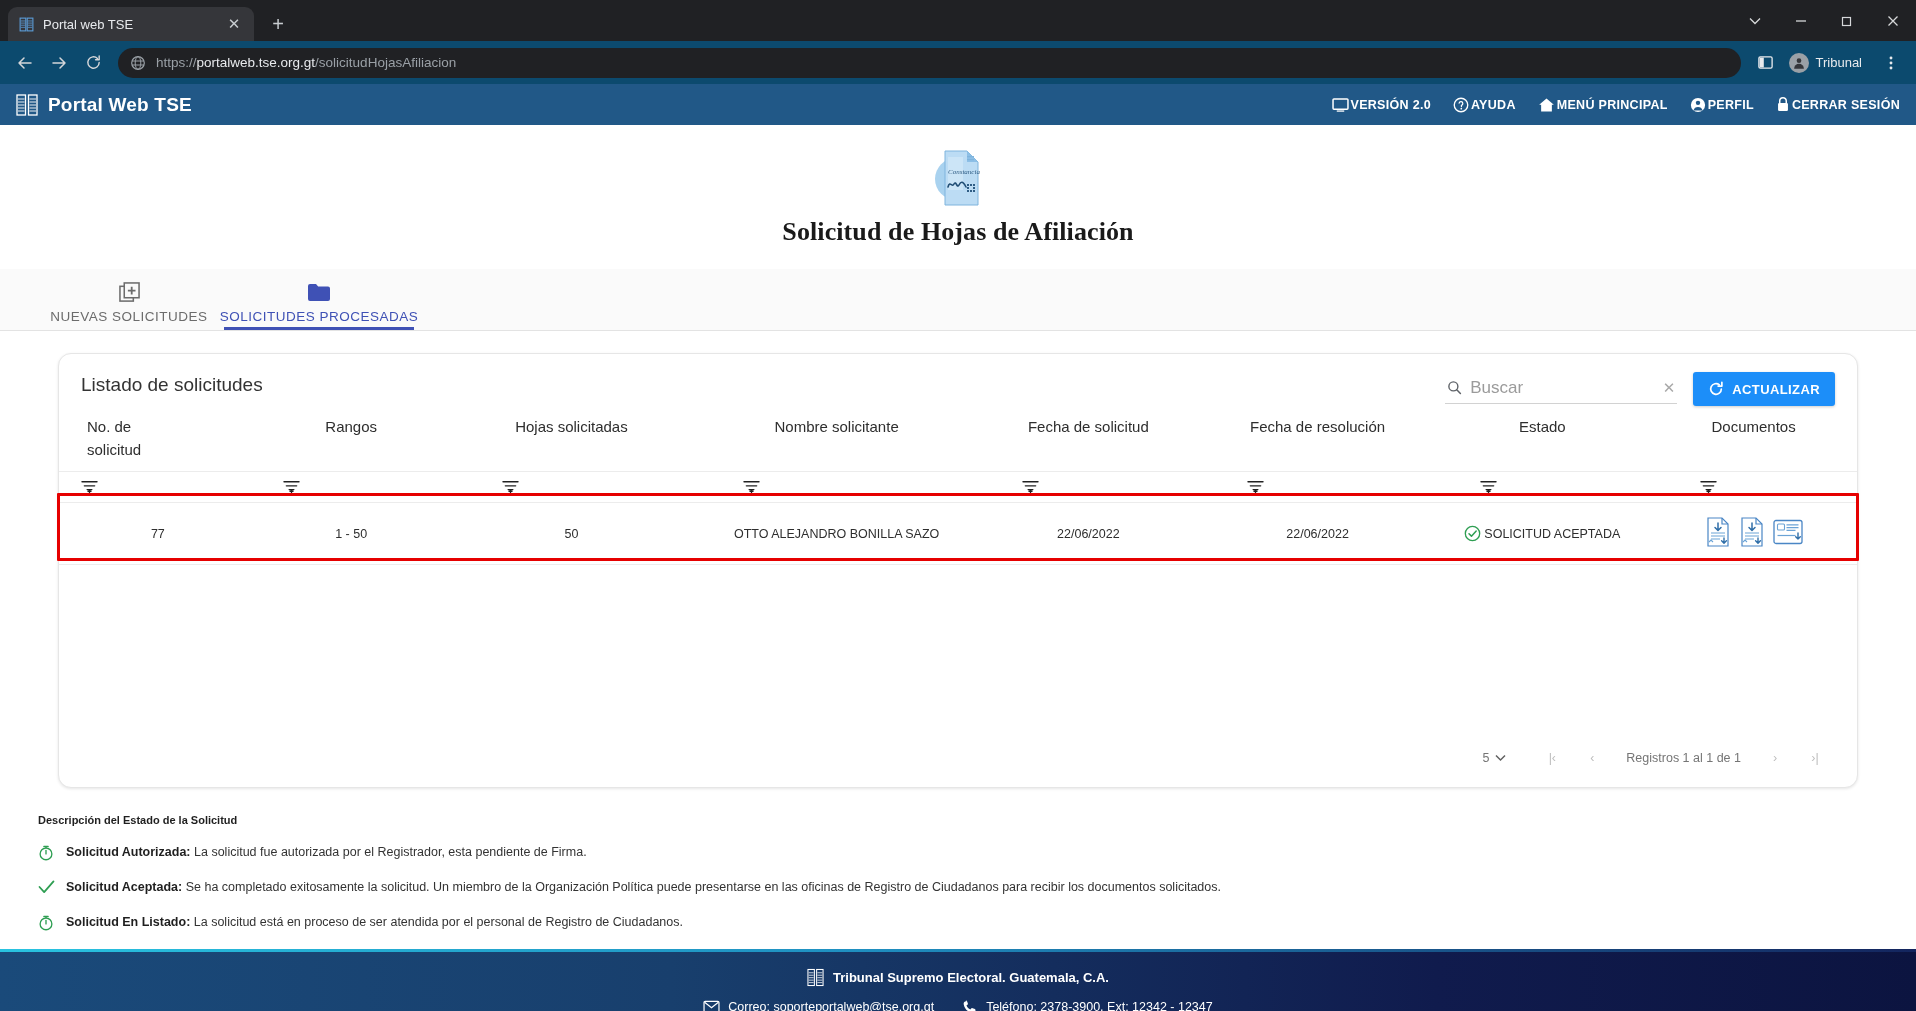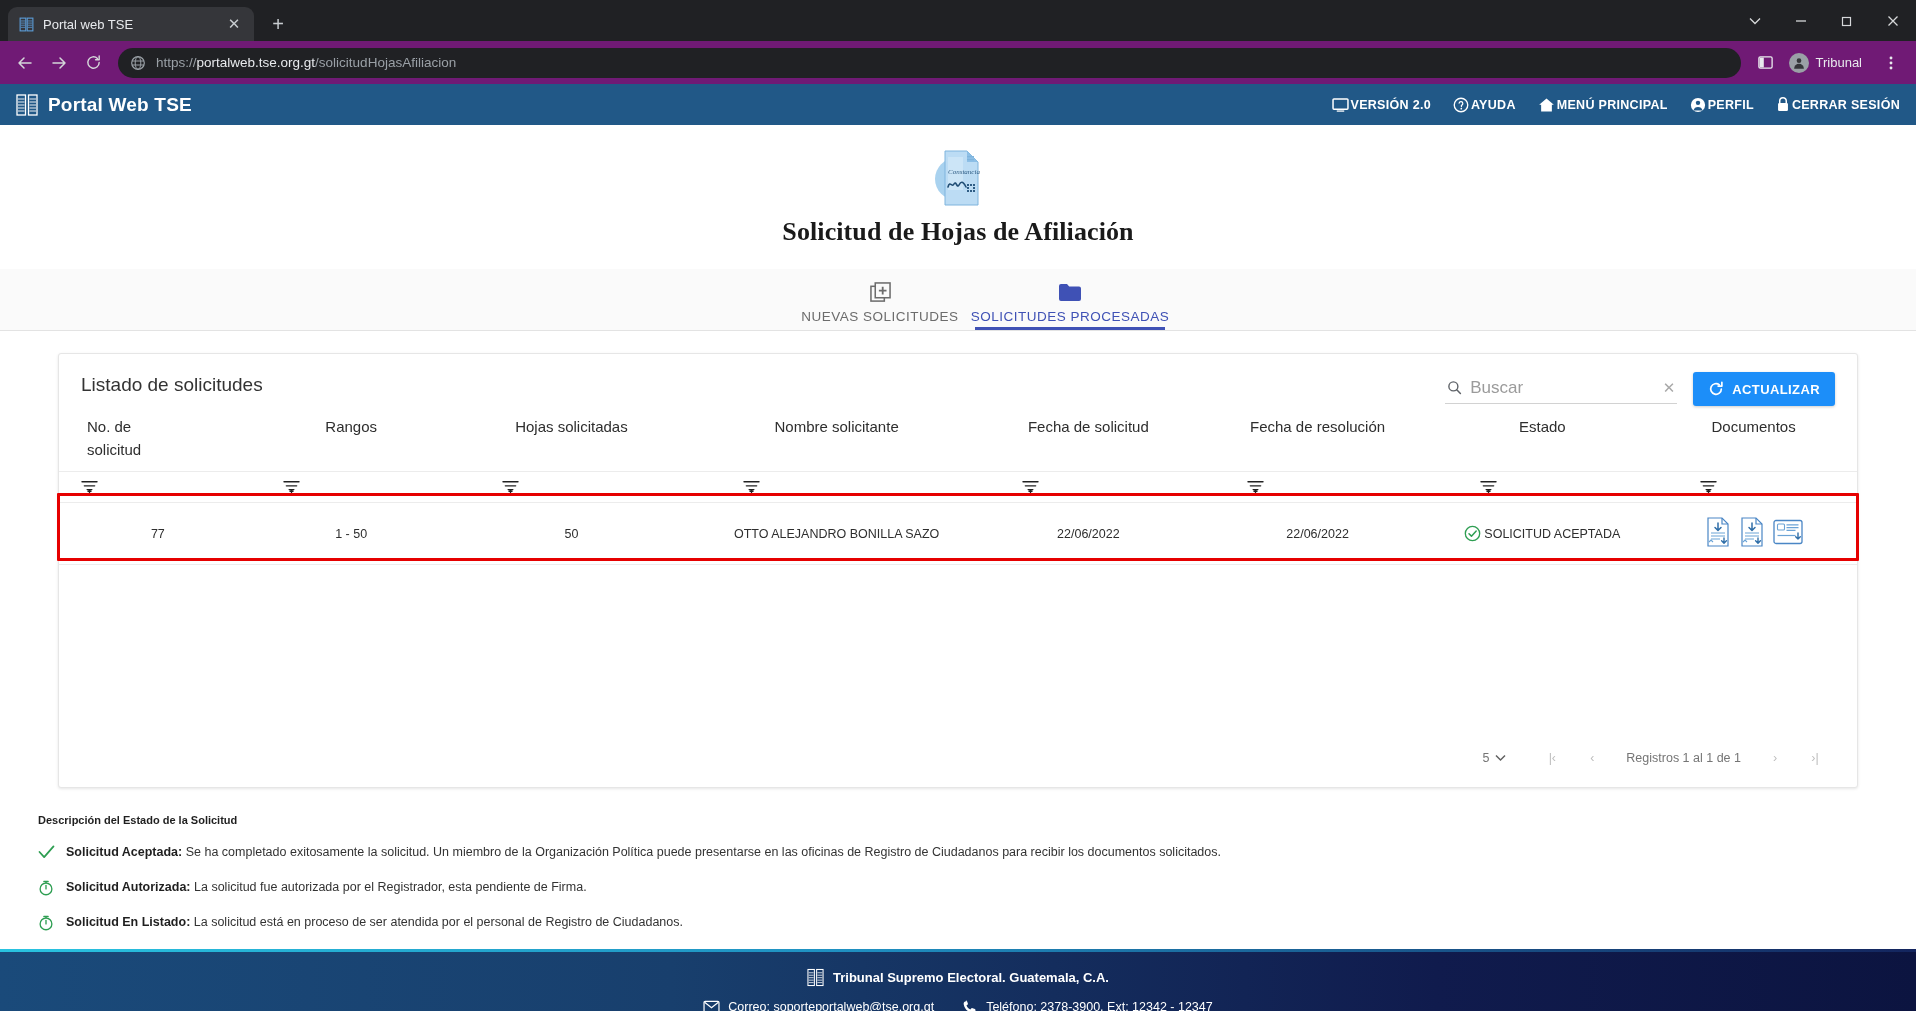--- a/index.html
+++ b/index.html
@@ -67,21 +67,21 @@
   }
   .winctrl {
     width: 46px; height: 41px;
     display: flex; align-items: center; justify-content: center;
     color: #d6d8da;
   }
   .winctrl svg { display:block; }
 
   .toolbar {
     height: 43px;
-    background: #701a75;
+    background: #0c4a6e;
     display: flex;
     align-items: center;
     padding: 0 10px;
     gap: 4px;
   }
   .navbtn {
     width: 30px; height: 30px;
     display: flex; align-items: center; justify-content: center;
     color: #d4d6d9;
     border-radius: 50%;
@@ -179,21 +179,20 @@
 
   
   .tabbar {
     margin-top: 22px;
     border-bottom: 1px solid #e3e3e3;
     background:#fafafa;
     display:flex;
     padding-left: 34px;
     height: 62px;
     align-items: stretch;
-    justify-content: center;
   }
   .tabitem {
     width: 190px;
     display:flex;
     flex-direction:column;
     align-items:center;
     justify-content:center;
     gap: 5px;
     position:relative;
     padding-top: 6px;
@@ -212,21 +211,21 @@
     left: 0; right: 0; bottom: 0;
     height: 3px;
     background:#3f51b5;
   }
 
   
   .card-wrap { padding: 22px 58px 0 58px; }
   .card {
     background:#fff;
     border: 1px solid #e6e6e6;
-    border-radius: 3px;
+    border-radius: 13px;
     box-shadow: 0 1px 3px rgba(0,0,0,.10);
     position: relative;
   }
   .card-top {
     display:flex;
     align-items:flex-start;
     padding: 20px 22px 4px 22px;
   }
   .card-title {
     font-size: 19px;
@@ -743,37 +742,37 @@
         <div class="pg-btn">›|</div>
       </div>
     </div>
   </div>
 
   <div class="desc">
     <div class="desc-title">Descripción del Estado de la Solicitud</div>
 
     <div class="desc-row">
       <span class="dr-icon">
-        <svg width="17" height="14" viewBox="0 0 18 15">
-            <path d="M1.5 7.5l5 5.5L16.5 1.5" fill="none" stroke="#2e9e52" stroke-width="1.9" stroke-linecap="round" stroke-linejoin="round"></path>
-          </svg>
-      </span>
-      <span><b>Solicitud Aceptada:</b><span> Se ha completado exitosamente la solicitud. Un miembro de la Organización Política puede presentarse en las oficinas de Registro de Ciudadanos para recibir los documentos solicitados.</span></span>
-    </div>
-
-    <div class="desc-row">
-      <span class="dr-icon">
         <svg width="16" height="16" viewBox="0 0 18 18">
             <circle cx="9" cy="10" r="6.6" fill="none" stroke="#2e9e52" stroke-width="1.5"></circle>
             <path d="M9 6.2V10" stroke="#2e9e52" stroke-width="1.5" stroke-linecap="round"></path>
             <path d="M6.6 1.6h4.8" stroke="#2e9e52" stroke-width="1.5" stroke-linecap="round"></path>
             <path d="M9 1.6v1.9" stroke="#2e9e52" stroke-width="1.5"></path>
           </svg>
       </span>
       <span><b>Solicitud Autorizada:</b><span> La solicitud fue autorizada por el Registrador, esta pendiente de Firma.</span></span>
+    </div>
+
+    <div class="desc-row">
+      <span class="dr-icon">
+        <svg width="17" height="14" viewBox="0 0 18 15">
+            <path d="M1.5 7.5l5 5.5L16.5 1.5" fill="none" stroke="#2e9e52" stroke-width="1.9" stroke-linecap="round" stroke-linejoin="round"></path>
+          </svg>
+      </span>
+      <span><b>Solicitud Aceptada:</b><span> Se ha completado exitosamente la solicitud. Un miembro de la Organización Política puede presentarse en las oficinas de Registro de Ciudadanos para recibir los documentos solicitados.</span></span>
     </div>
 
     <div class="desc-row">
       <span class="dr-icon">
         <svg width="16" height="16" viewBox="0 0 18 18">
             <circle cx="9" cy="10" r="6.6" fill="none" stroke="#2e9e52" stroke-width="1.5"></circle>
             <path d="M9 6.2V10" stroke="#2e9e52" stroke-width="1.5" stroke-linecap="round"></path>
             <path d="M6.6 1.6h4.8" stroke="#2e9e52" stroke-width="1.5" stroke-linecap="round"></path>
             <path d="M9 1.6v1.9" stroke="#2e9e52" stroke-width="1.5"></path>
           </svg>

